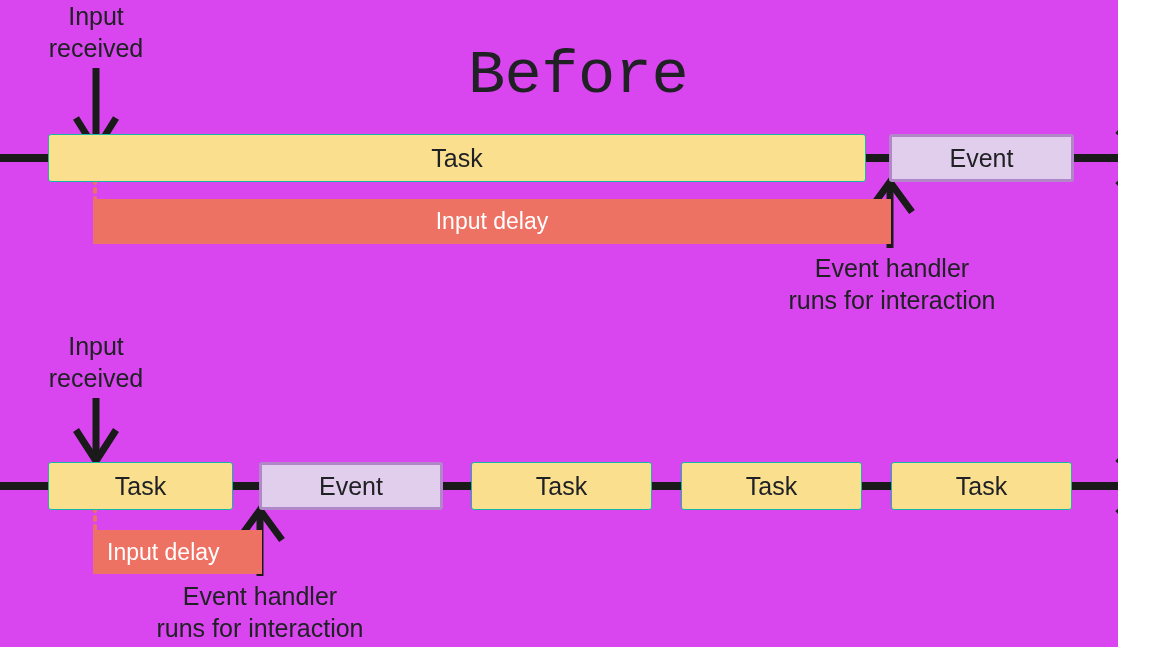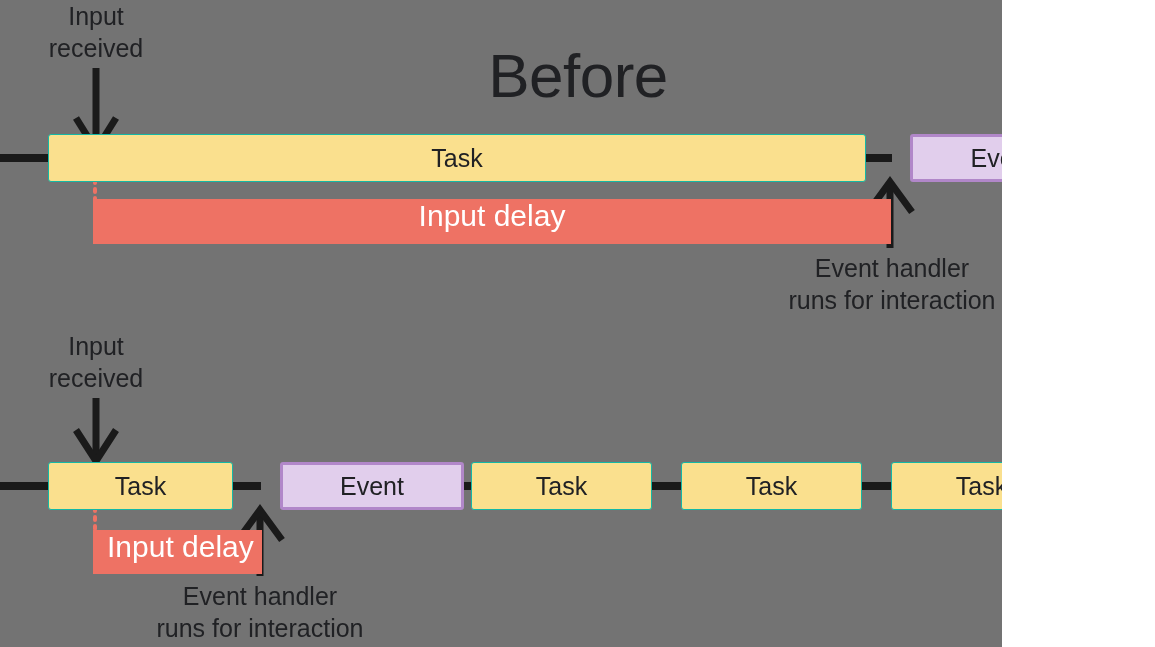--- a/index.html
+++ b/index.html
@@ -7,74 +7,74 @@
     margin: 0;
     padding: 0;
     background: #ffffff;
   }
   body {
     font-family: "Liberation Sans", sans-serif;
     color: #202124;
   }
   #stage {
     position: relative;
-    width: 1002px;
+    width: 1118px;
     height: 647px;
-    background: #737373;
+    background: #d946ef;
     overflow: hidden;
   }
   #svg-layer {
     position: absolute;
     left: 0;
     top: 0;
     width: 1155px;
     height: 647px;
   }
   .abs { position: absolute; }
 
   
   .section-title {
     font-size: 62px;
     line-height: 1;
     font-weight: 400;
     color: #202124;
     text-align: center;
     white-space: nowrap;
     letter-spacing: -0.5px;
+    font-family: Liberation Mono, monospace;
   }
 
   
   .box {
     box-sizing: border-box;
     display: flex;
     align-items: center;
     justify-content: center;
     border-radius: 3px;
     font-size: 25px;
     color: #202124;
     white-space: nowrap;
   }
   .box-task {
     background: #FAE08E;
     border: 1px solid #14b8a6;
   }
   .box-event {
     background: #E1CEEC;
     border: 3px solid #B187C9;
-    margin-left: 21px;
   }
 
   
   .delay-bar {
     box-sizing: border-box;
     background: #EE7264;
     display: flex;
-    align-items: flex-start;
+    align-items: center;
     color: #ffffff;
-    font-size: 30px;
+    font-size: 23px;
     white-space: nowrap;
   }
   .delay-bar.centered { justify-content: center; }
   .delay-bar.left-pad { justify-content: flex-start; padding-left: 14px; }
 
   
   .annot {
     font-size: 25px;
     line-height: 32px;
     color: #202124;

